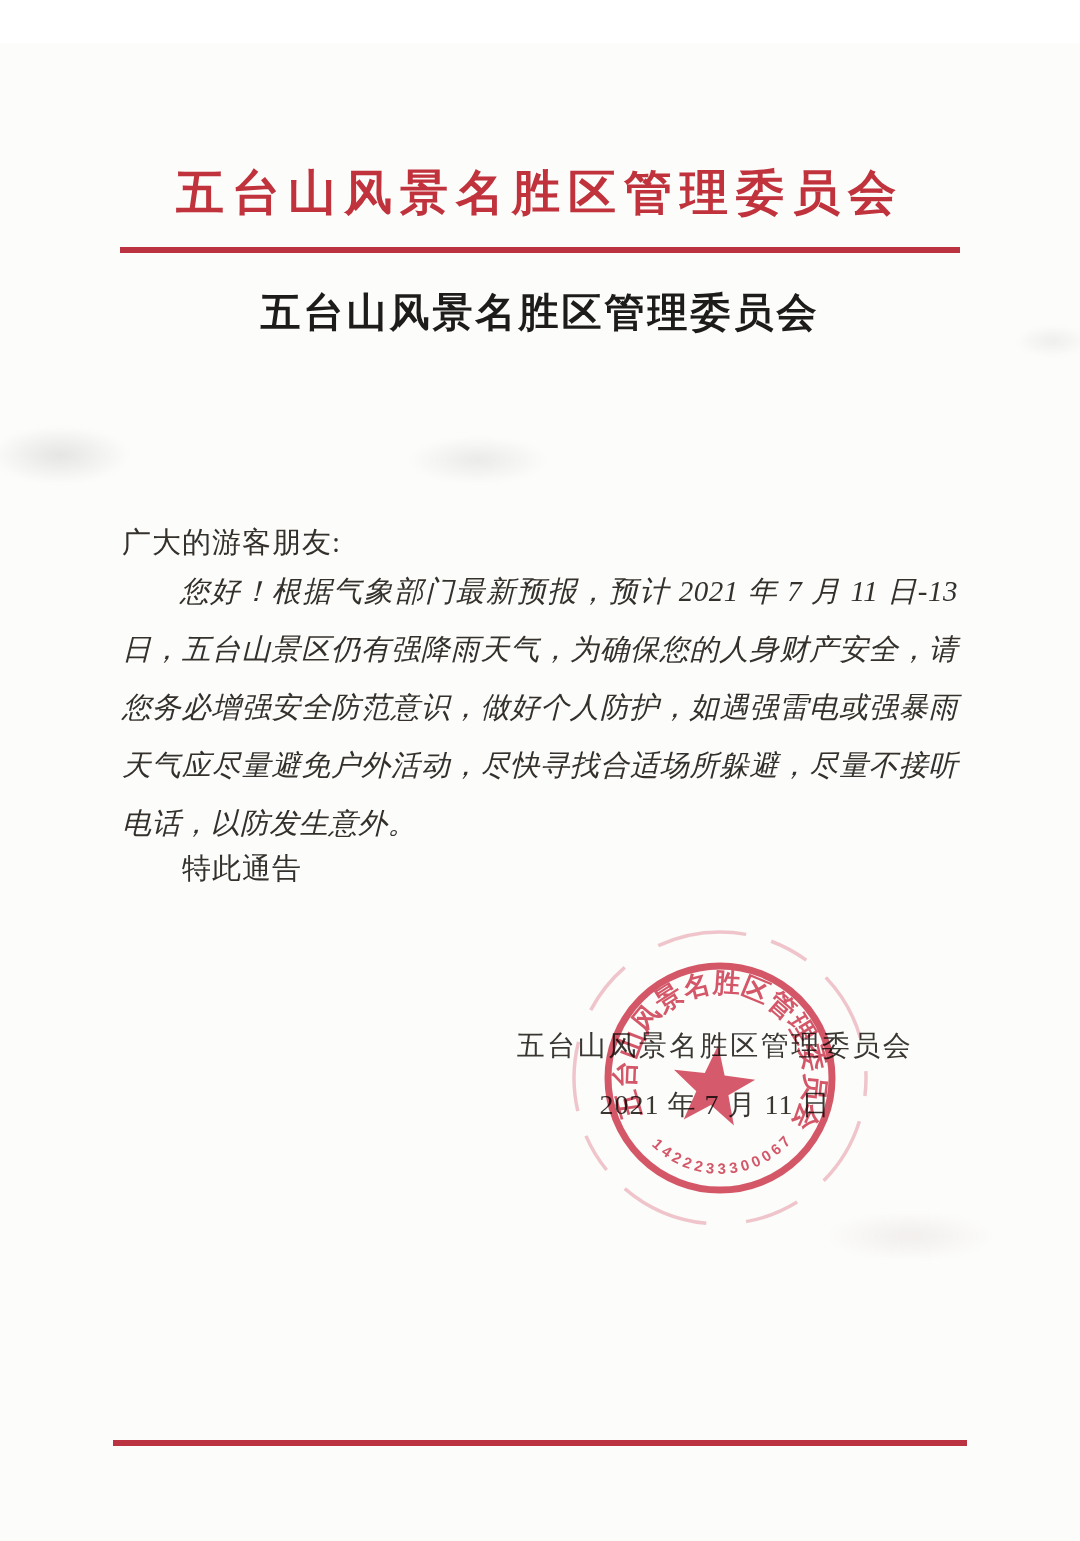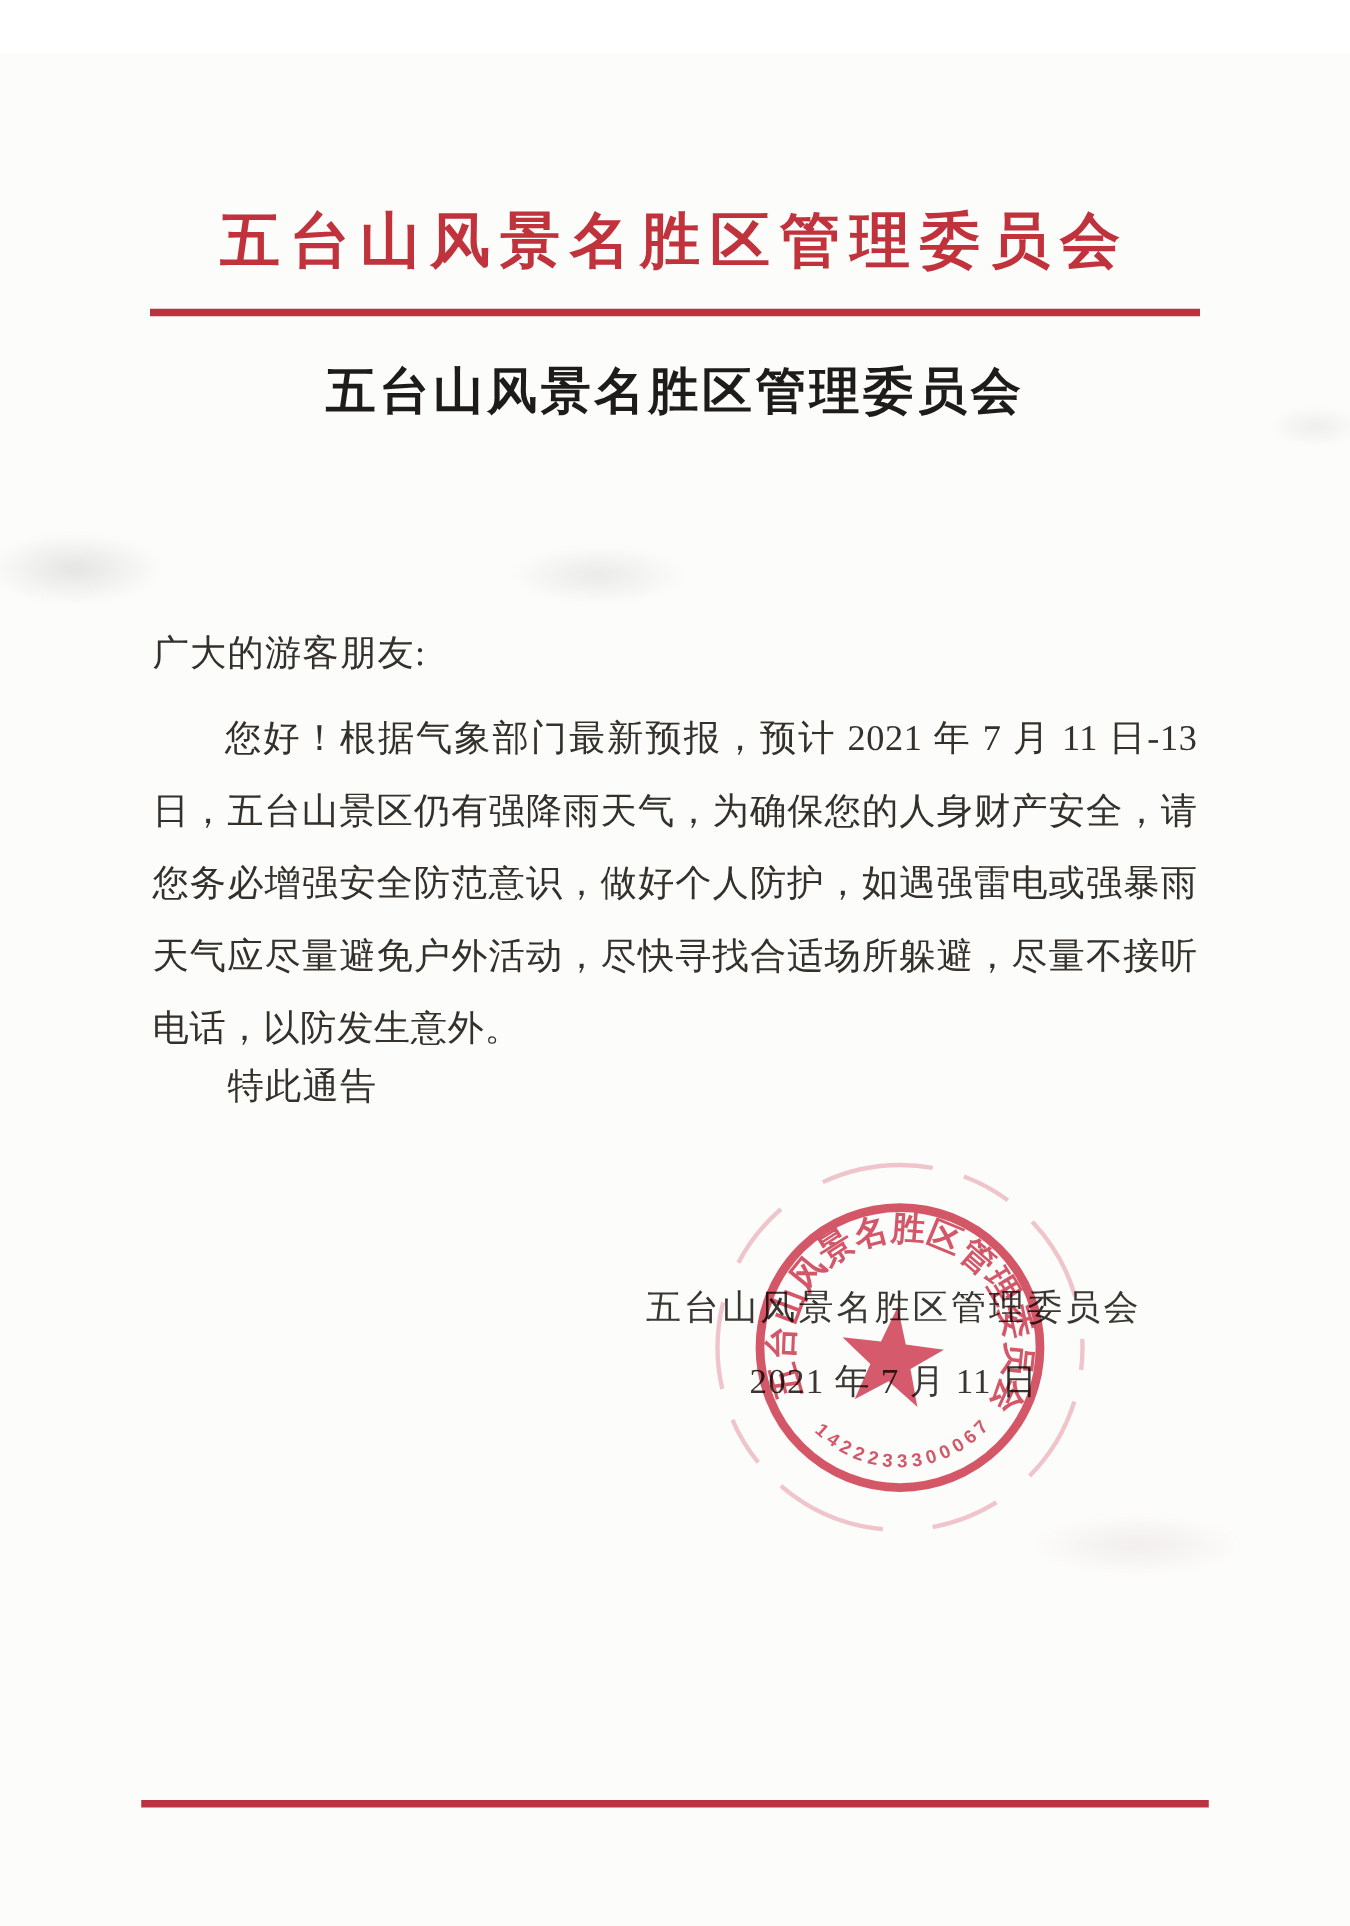--- a/index.html
+++ b/index.html
@@ -37,28 +37,28 @@
   .doc-title{
     position:absolute;top:238px;left:0;width:100%;
     text-align:center;
     font-weight:700;
     font-size:40px;line-height:64px;
     letter-spacing:3px;
     color:#1e1c1a;
   }
   
   .salutation{
-    position:absolute;top:460px;left:122px;width:836px;
+    position:absolute;top:480px;left:122px;width:836px;
     font-size:29px;color:#34312d;letter-spacing:1px;
   }
   .paragraph{
     position:absolute;top:519px;left:122px;width:836px;
     font-size:29px;line-height:58px;
     text-align:justify;text-indent:2em;
-    color:#34312d;letter-spacing:.5px;
+    color:#34312d;letter-spacing:.5px;font-style:italic;
   }
   .closing{
     position:absolute;top:806px;left:124px;width:836px;
     font-size:29px;text-indent:2em;color:#34312d;letter-spacing:1px;
   }
   
   .sig-block{
     position:absolute;top:984px;left:510px;width:410px;
     text-align:center;color:#3a3733;
   }

